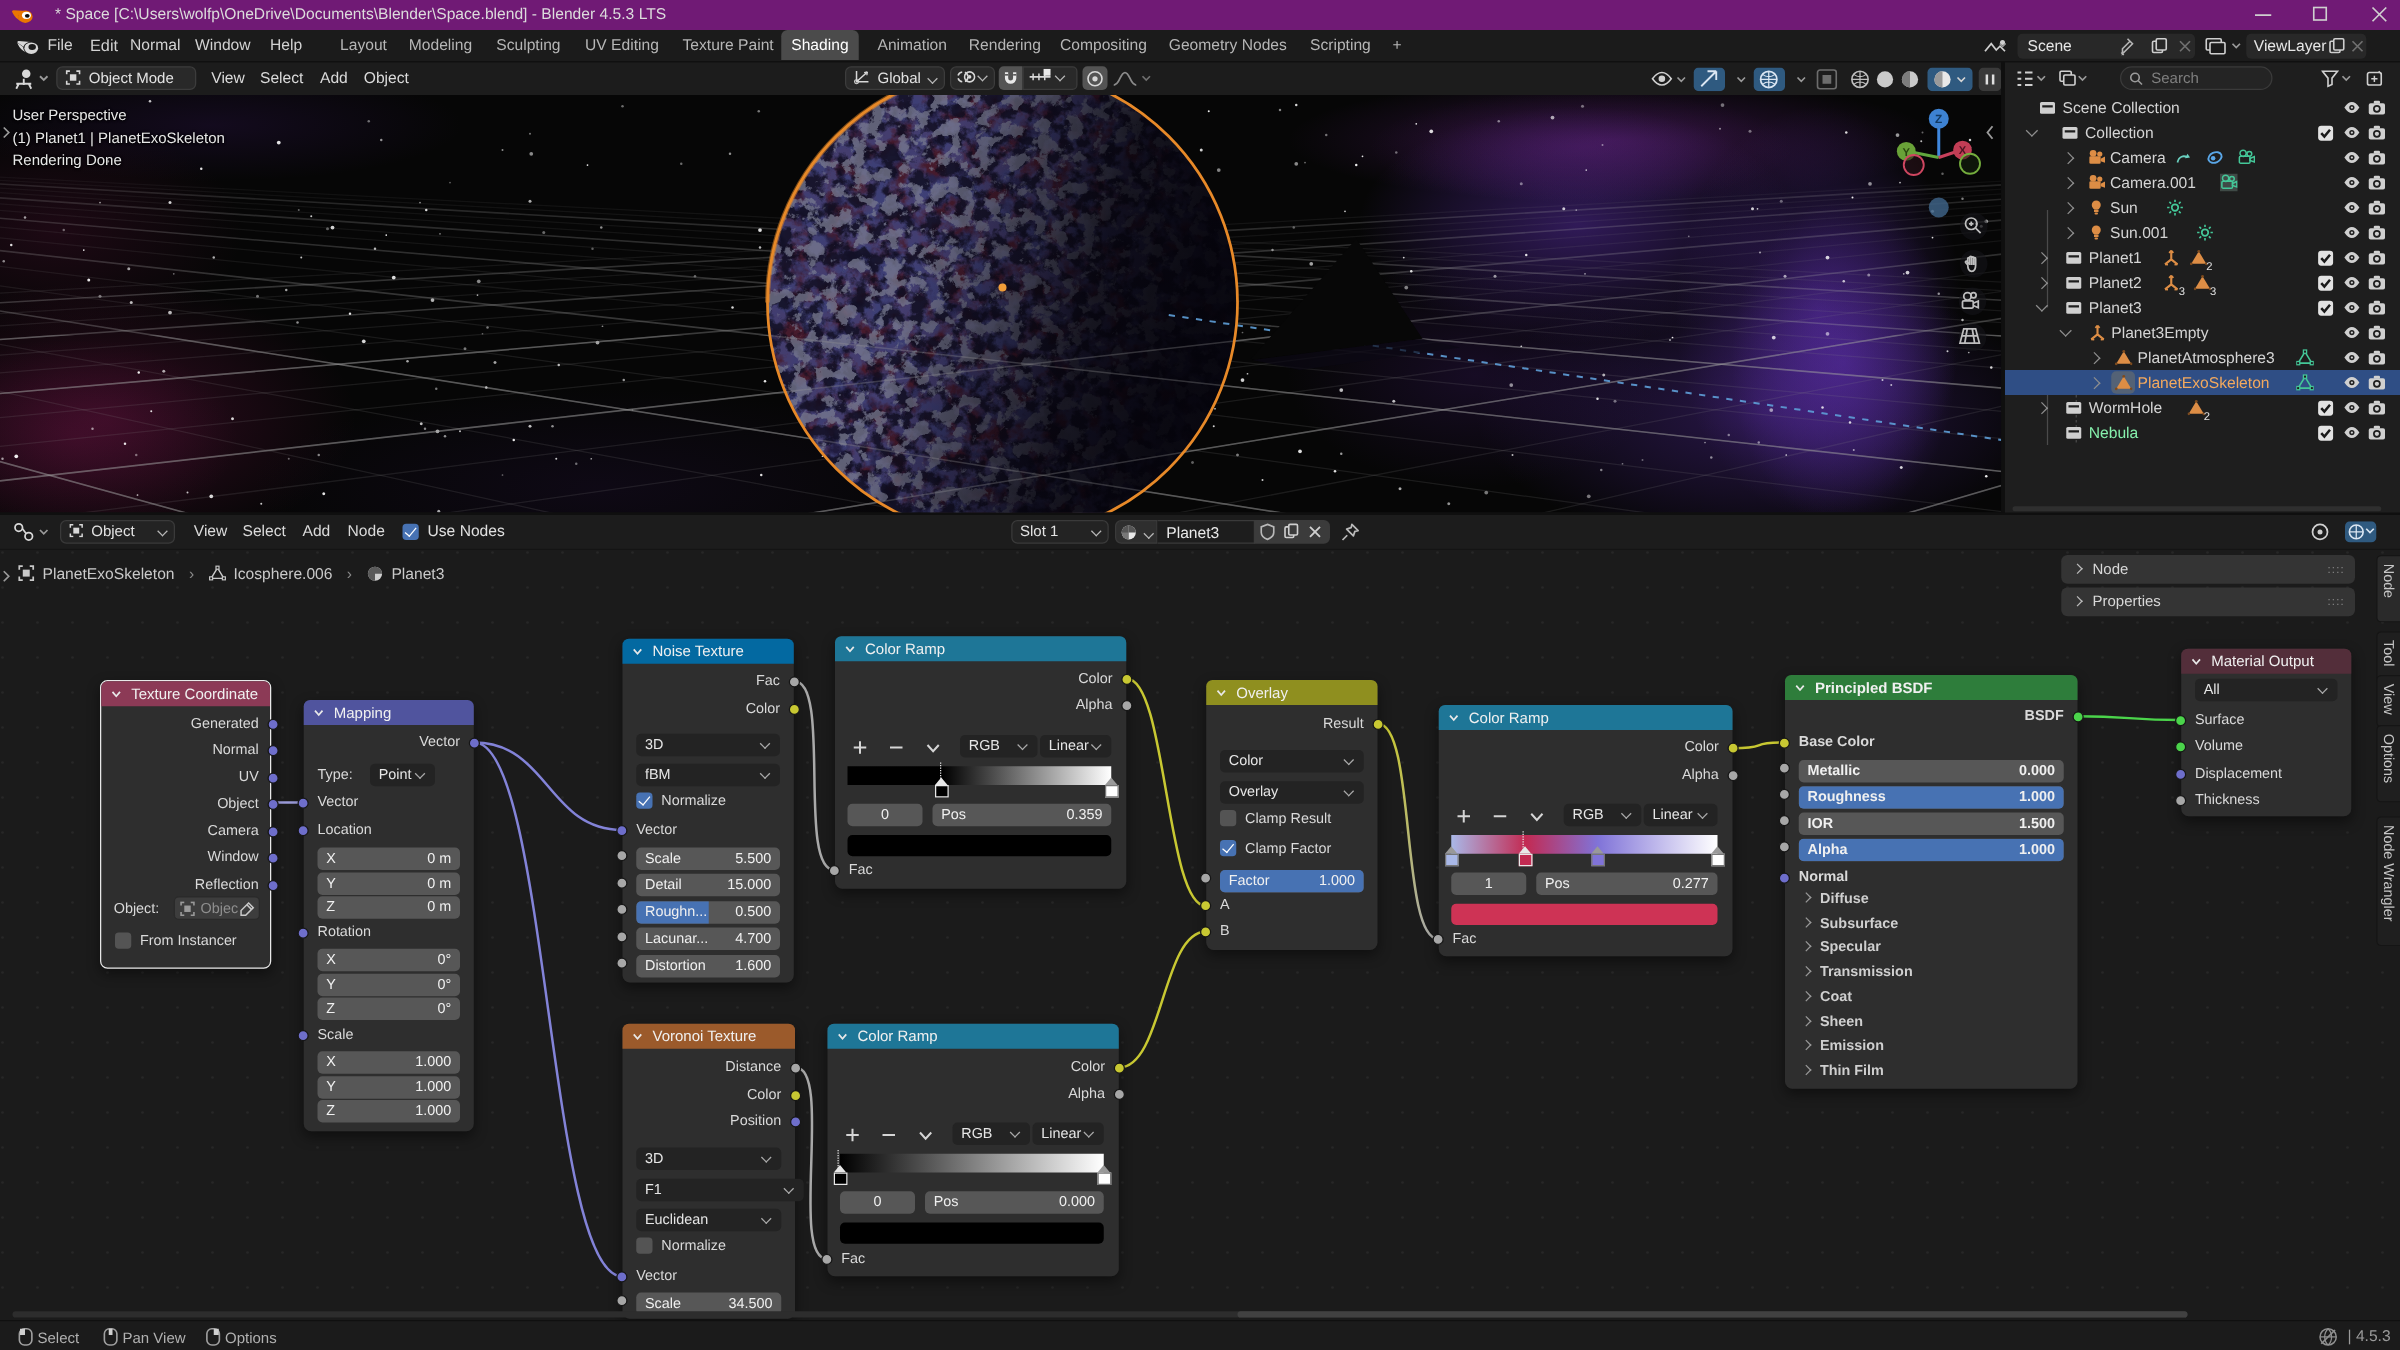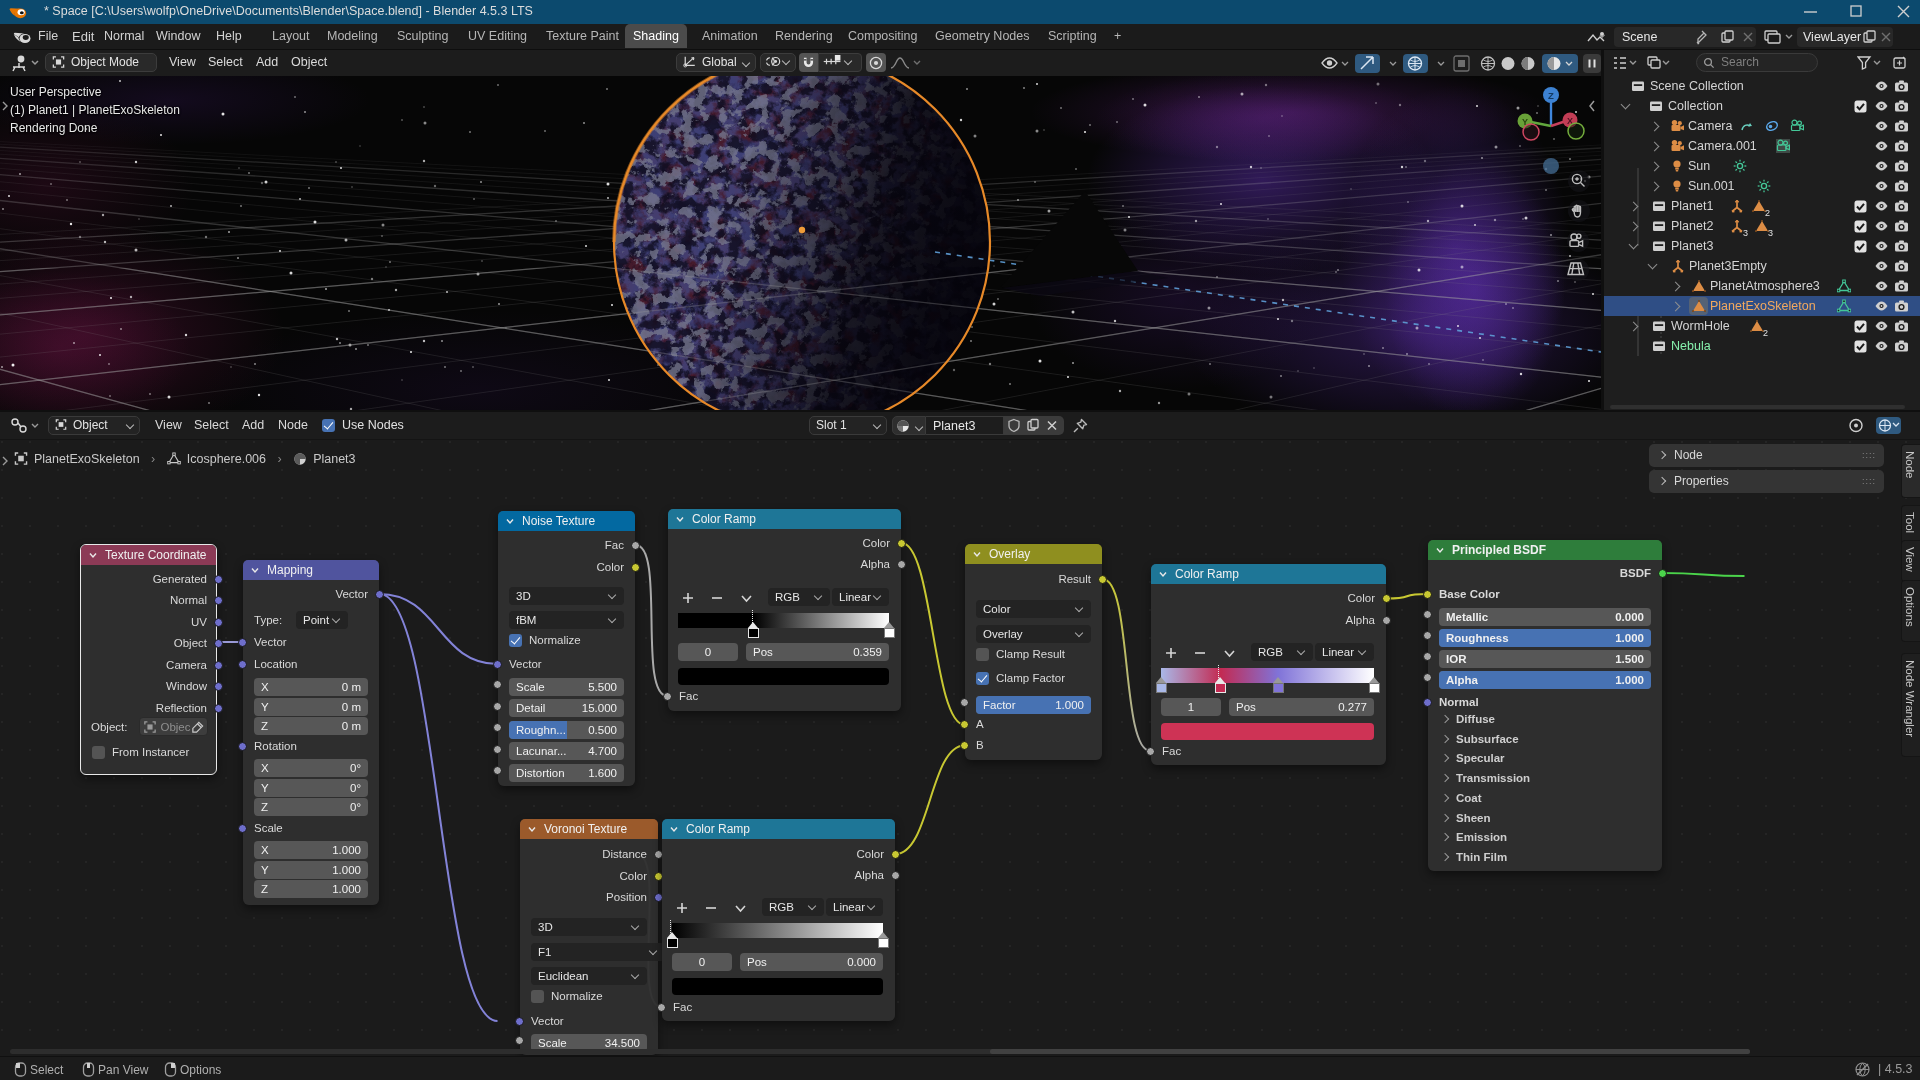--- a/index.html
+++ b/index.html
@@ -1,17 +1,17 @@
 <!DOCTYPE html>
 <html><head><meta charset="utf-8"><style>
 *{margin:0;padding:0;box-sizing:border-box}
 html,body{width:1920px;height:1080px;overflow:hidden;background:#0f0f0f;
 font-family:"Liberation Sans",sans-serif;color:#d8d8d8;font-size:12px}
 .a{position:absolute}
-#title{left:0;top:0;width:1920px;height:24px;background:#0c4a6e}
+#title{left:0;top:0;width:1920px;height:24px;background:#701a75}
 #title .t{left:44px;top:4px;font-size:12.5px;color:#dcdcdc}
 #menubar{left:0;top:24px;width:1920px;height:26px;background:#1b1b1b;border-bottom:1px solid #0e0e0e}
 .tab{display:inline-block;padding:5px 11px;color:#b6b6b6;font-size:12.5px}
 .tab.on{background:#4b4b4b;color:#fff;border-radius:5px 5px 0 0}
 #vph{left:0;top:50px;width:1601px;height:26px;background:#1c1c1c}
 .hbox{position:absolute;height:19px;background:#292929;border:1px solid #3c3c3c;border-radius:5px;
 line-height:17px;padding:0 6px;color:#e3e3e3}
 .chev{display:inline-block;width:6px;height:6px;border-right:1.4px solid #b9b9b9;border-bottom:1.4px solid #b9b9b9;
 transform:rotate(45deg);vertical-align:2px;margin-left:5px}
 .hm{position:absolute;color:#dadada;font-size:12.5px;top:5px}
@@ -1367,21 +1367,21 @@
             <span>Pos</span>
             <span>0.359</span>
           </div>
         </div>
         <div style="position:relative;height:18px;margin-top:4px">
           <div style="position:absolute;left:10px;width:211px;height:17px;background:#000;border-radius:4px"></div>
         </div>
       </div>
       <div class="nrow i a" style="top:176.5px;width:233px">Fac<span class="sk l c-g"></span></div>
     </div>
-    <div class="node" style="left:498px;top:407px;width:138px;height:236px;margin-left:22px;">
+    <div class="node" style="left:498px;top:407px;width:138px;height:236px;">
       <div class="nh" style="background:#9b5a2b;color:#f0f0f0"><svg width="10" height="10" viewBox="0 0 10 10">
           <path d="M2 3.5l3 3.5 3-3.5" stroke="#e8e8e8" stroke-width="1.4" fill="none"></path>
         </svg>Voronoi Texture</div>
       <div class="nrow o a" style="top:24.5px;width:138px">Distance<span class="sk r c-g"></span></div>
       <div class="nrow o a" style="top:46.5px;width:138px">Color<span class="sk r c-y"></span></div>
       <div class="nrow o a" style="top:67.5px;width:138px">Position<span class="sk r c-v"></span></div>
       <div class="a" style="top:97px;width:138px">
         <div class="drop">3D<span class="chev"></span></div>
       </div>
       <div class="a" style="top:121.5px;width:156px">
@@ -1548,20 +1548,32 @@
       </div>
       <div class="nrow i a" style="top:151.5px;width:234px">Normal<span class="sk l c-v"></span></div>
       <div class="a exp" style="top:173.0px;left:12px"><b></b>Diffuse</div>
       <div class="a exp" style="top:192.70000000000005px;left:12px"><b></b>Subsurface</div>
       <div class="a exp" style="top:212.39999999999998px;left:12px"><b></b>Specular</div>
       <div class="a exp" style="top:232.10000000000002px;left:12px"><b></b>Transmission</div>
       <div class="a exp" style="top:251.79999999999995px;left:12px"><b></b>Coat</div>
       <div class="a exp" style="top:271.5px;left:12px"><b></b>Sheen</div>
       <div class="a exp" style="top:291.20000000000005px;left:12px"><b></b>Emission</div>
       <div class="a exp" style="top:310.9px;left:12px"><b></b>Thin Film</div>
+    </div>
+    <div class="node" style="left:1745px;top:107px;width:136px;height:134px;">
+      <div class="nh" style="background:#532e3a;color:#f0f0f0"><svg width="10" height="10" viewBox="0 0 10 10">
+          <path d="M2 3.5l3 3.5 3-3.5" stroke="#e8e8e8" stroke-width="1.4" fill="none"></path>
+        </svg>Material Output</div>
+      <div class="a" style="top:22px;width:136px">
+        <div class="drop">All<span class="chev"></span></div>
+      </div>
+      <div class="nrow i a" style="top:46.5px;width:136px">Surface<span class="sk l c-s"></span></div>
+      <div class="nrow i a" style="top:67.5px;width:136px">Volume<span class="sk l c-s"></span></div>
+      <div class="nrow i a" style="top:89.5px;width:136px">Displacement<span class="sk l c-v"></span></div>
+      <div class="nrow i a" style="top:110.5px;width:136px">Thickness<span class="sk l c-g"></span></div>
     </div>
     <div class="a" style="left:10px;top:637px;width:1740px;height:5px;background:#2d2d2d;border-radius:3px"></div>
     <div class="a" style="left:990px;top:637px;width:760px;height:5px;background:#414141;border-radius:3px"></div>
   </div>
 <div id="statusbar" class="a">
     <svg class="a" style="left:14px;top:5px" width="13" height="15" viewBox="0 0 13 15">
 <rect x="1.5" y="1" width="10" height="13" rx="4" fill="none" stroke="#9f9f9f" stroke-width="1.3"></rect>
 <path d="M2 1h4v5H2z" fill="#cfcfcf"></path>
     </svg>
     <div class="a" style="left:30px;top:6px;font-size:12px">Select</div>

